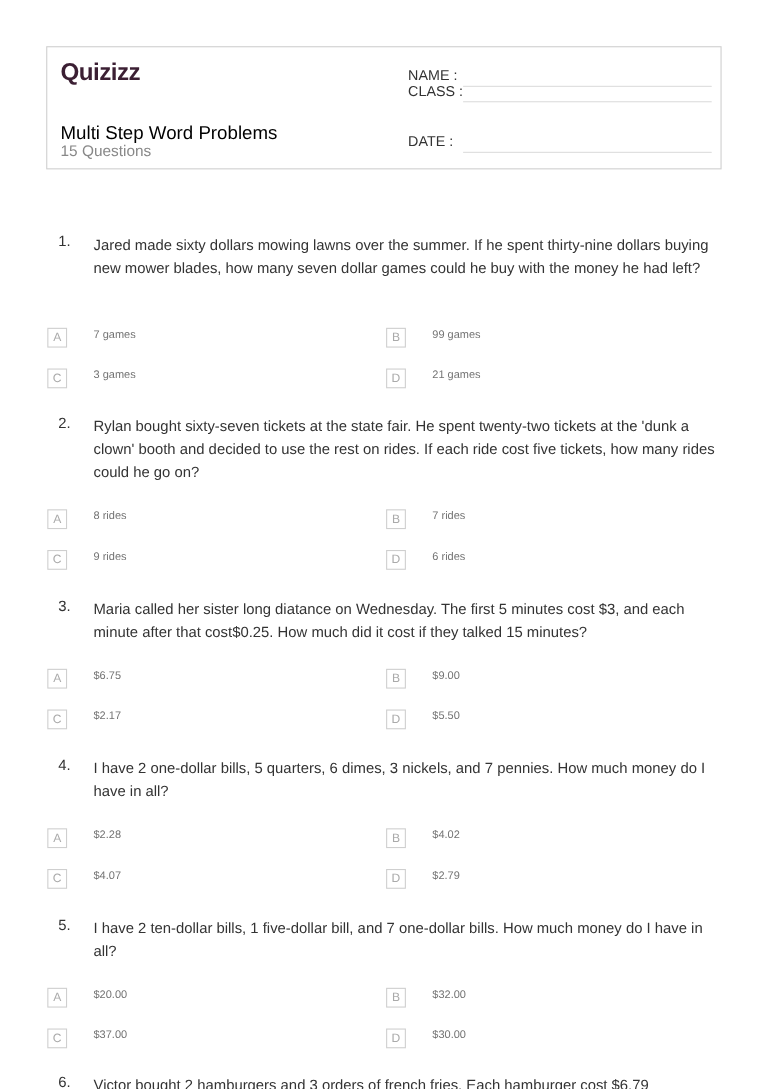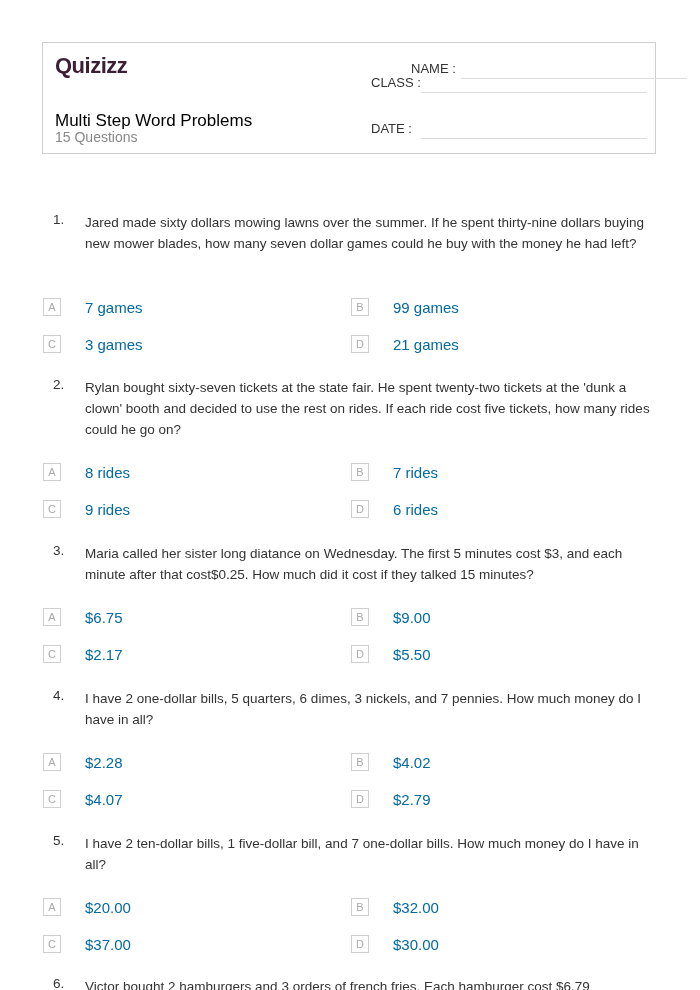--- a/index.html
+++ b/index.html
@@ -13,31 +13,31 @@
   .ws-count { position: absolute; left: 12px; top: 86px; font-size: 14px; color: #888; }
   .field { position: absolute; left: 328px; width: 276px; height: 20px; }
   .field-label { position: absolute; left: 0; top: 2px; font-size: 13px; color: #333; }
   .field-line { position: absolute; left: 50px; right: 0; bottom: 0; border-bottom: 1px solid #ddd; }
   .question { position: absolute; left: 0; width: 700px; }
   .q-num { position: absolute; left: 53px; top: 0; font-size: 13.5px; color: #333; }
   .q-text { position: absolute; left: 85px; width: 565px; top: 0; font-size: 13.5px; line-height: 21px; color: #333; }
   .opt { position: absolute; height: 20px; }
   .opt-box { position: absolute; left: 0; top: 0; width: 18px; height: 18px; border: 1px solid #cfcfcf;
              box-sizing: border-box; font-size: 11px; color: #aaa; text-align: center; line-height: 17px; }
-  .opt-text { position: absolute; left: 42px; top: 1px; font-size: 15px; color: #0369a1; white-space: nowrap; }
+  .opt-text { position: absolute; left: 42px; top: 1px; font-size: 10px; color: #737373; white-space: nowrap; }
 </style>
 </head>
 <body>
 
 <div class="header-box">
   <div class="logo">Quizizz</div>
   <div class="ws-title">Multi Step Word Problems</div>
   <div class="ws-count">15 Questions</div>
 
-  <div class="field" style="top:16px;margin-left:40px;">
+  <div class="field" style="top:16px;">
     <span class="field-label">NAME :</span>
     <span class="field-line"></span>
   </div>
   <div class="field" style="top:30px;">
     <span class="field-label">CLASS :</span>
     <span class="field-line"></span>
   </div>
   <div class="field" style="top:76px;">
     <span class="field-label">DATE  :</span>
     <span class="field-line"></span>

